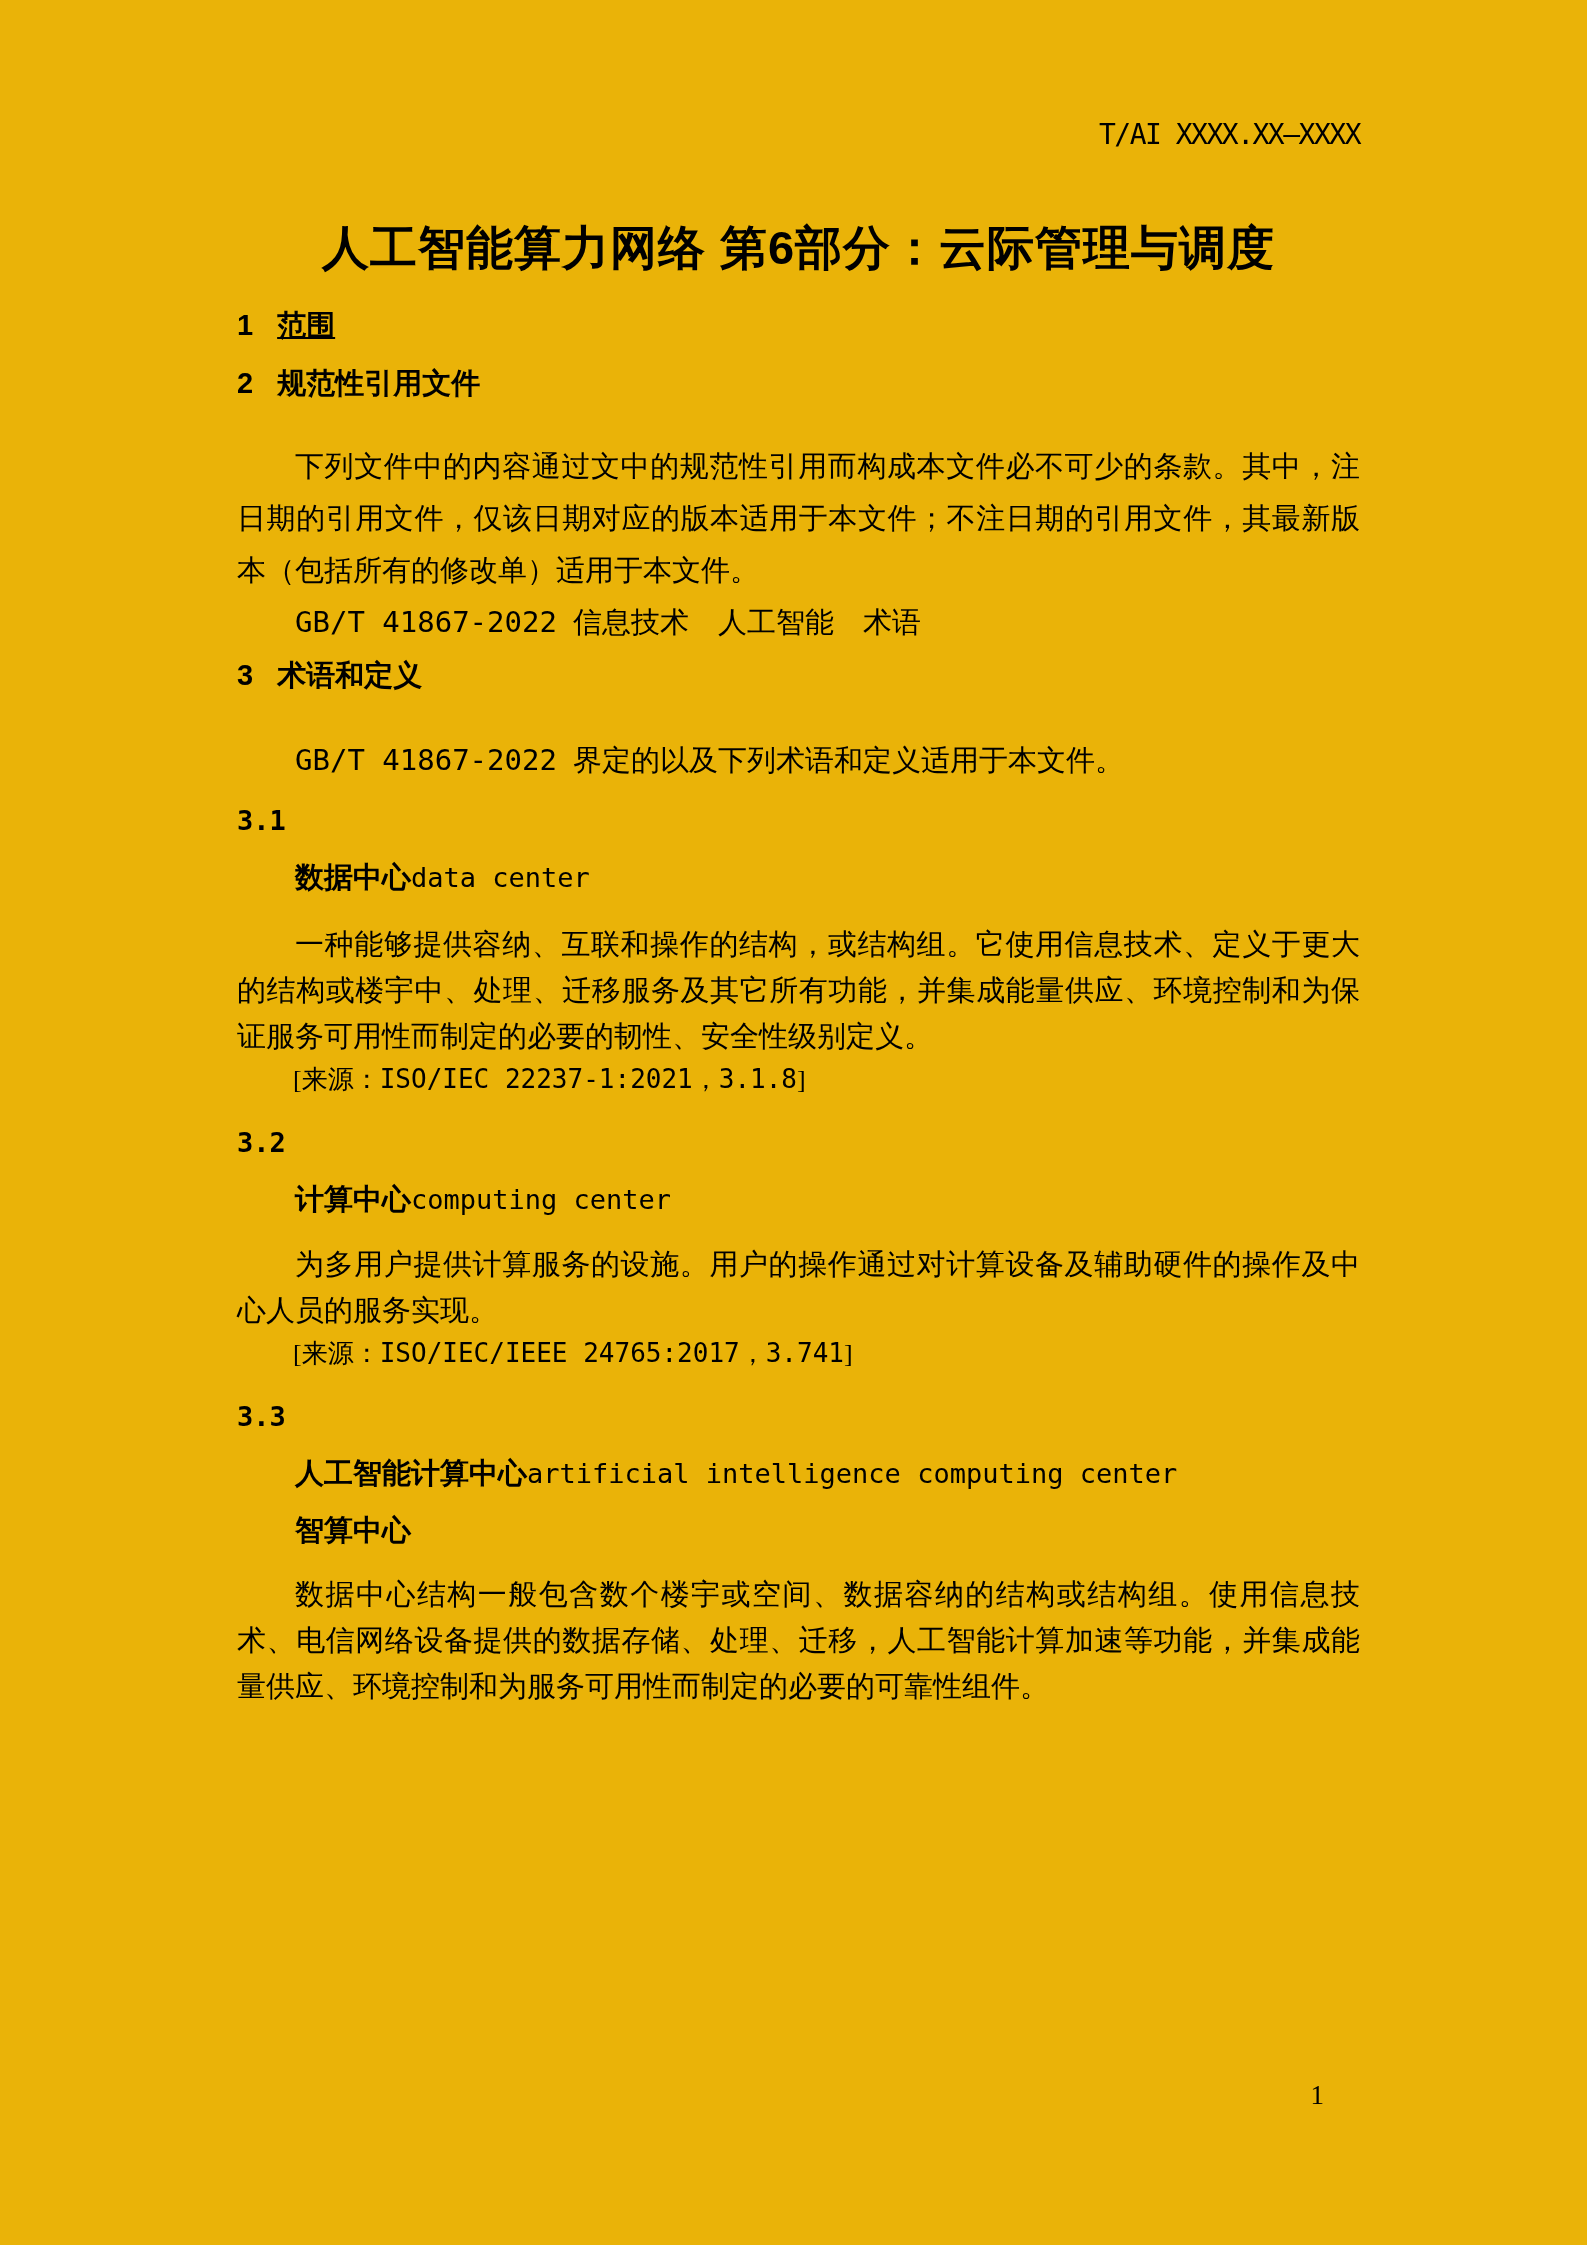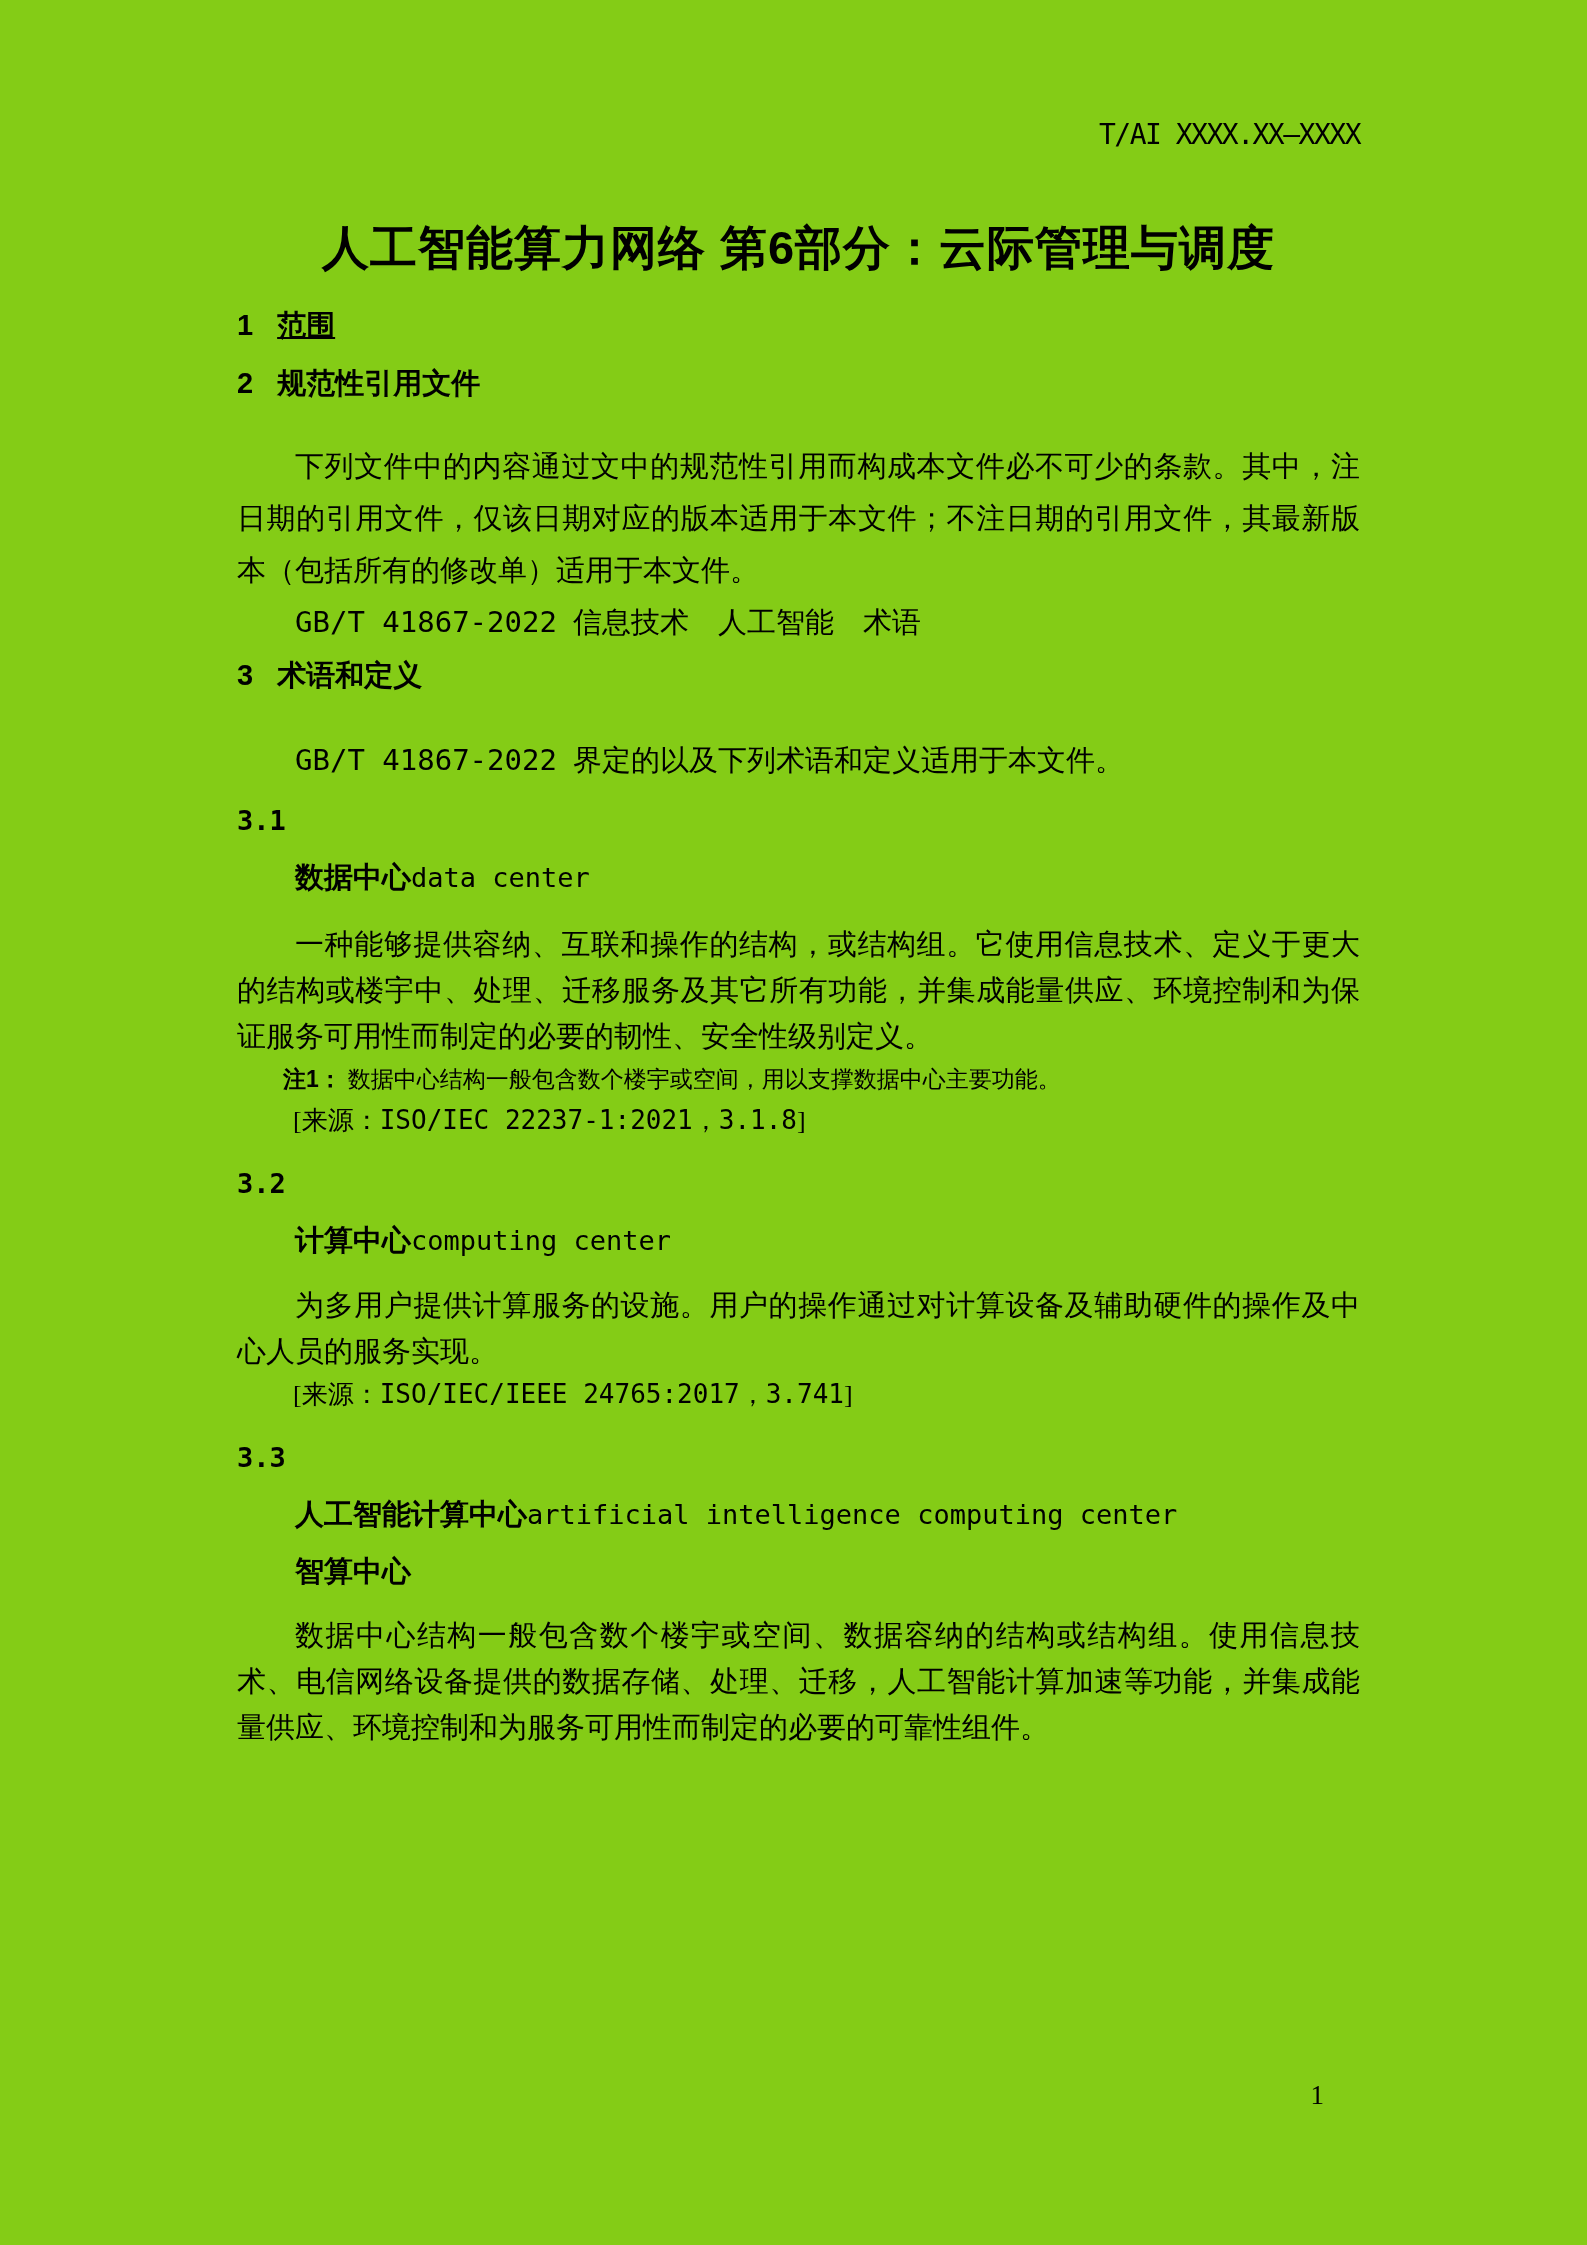--- a/index.html
+++ b/index.html
@@ -2,21 +2,21 @@
 <html><head>
 <meta charset="utf-8">
 <style>
   * { margin: 0; padding: 0; box-sizing: border-box; }
   html, body { background: #888; }
   .page {
     position: relative;
     width: 1587px;
     height: 2245px;
     margin: 0 auto;
-    background: #84cc16;
+    background: #eab308;
     color: #000000;
     font-family: "Liberation Serif", "DejaVu Serif", serif;
     overflow: hidden;
   }
   .content { padding: 120px 227px 0 237px; }
 
   .mono { font-family: "DejaVu Sans Mono", "Liberation Mono", monospace; }
 
   .doc-ref {
     text-align: right;
@@ -150,23 +150,20 @@
     <p class="para mt38">
       <span class="mono">GB/T 41867-2022</span><span class="ref-gap">界定的以及下列术语和定义适用于本文件。</span>
     </p>
 
     <div class="term-num mt14">3.1</div>
     <div class="term-line mt14">
       <span class="term-zh">数据中心</span><span class="term-en">data center</span>
     </div>
     <p class="def mt22">一种能够提供容纳、互联和操作的结构，或结构组。它使用信息技术、定义于更大的结构或楼宇中、处理、迁移服务及其它所有功能，并集成能量供应、环境控制和为保证服务可用性而制定的必要的韧性、安全性级别定义。</p>
     <div class="notes">
-      <p class="note">
-        <span class="note-label">注1：</span><span>数据中心结构一般包含数个楼宇或空间，用以支撑数据中心主要功能。</span>
-      </p>
     </div>
     <p class="source">
       <span>[来源：</span><span class="mono">ISO/IEC 22237-1:2021，3.1.8</span><span>]</span>
     </p>
 
     <div class="term-num mt22">3.2</div>
     <div class="term-line mt14">
       <span class="term-zh">计算中心</span><span class="term-en">computing center</span>
     </div>
     <p class="def mt20">为多用户提供计算服务的设施。用户的操作通过对计算设备及辅助硬件的操作及中心人员的服务实现。</p>

